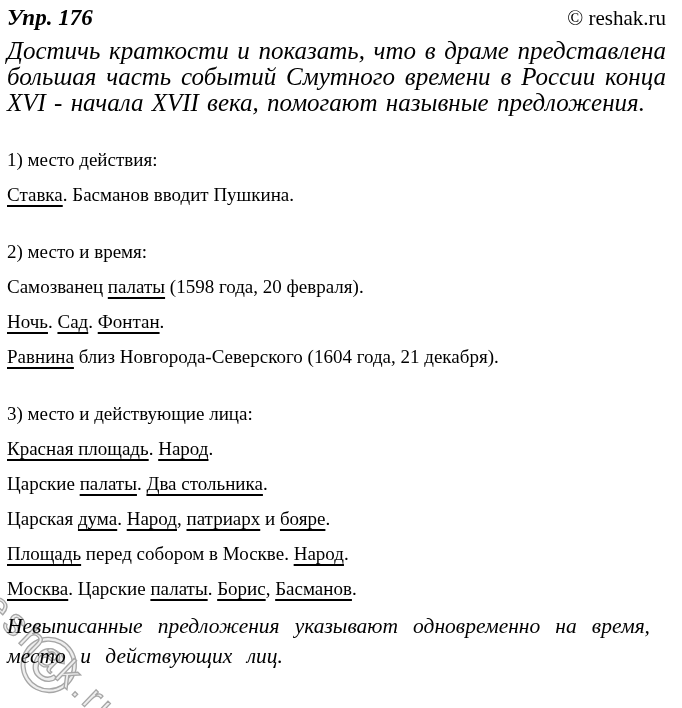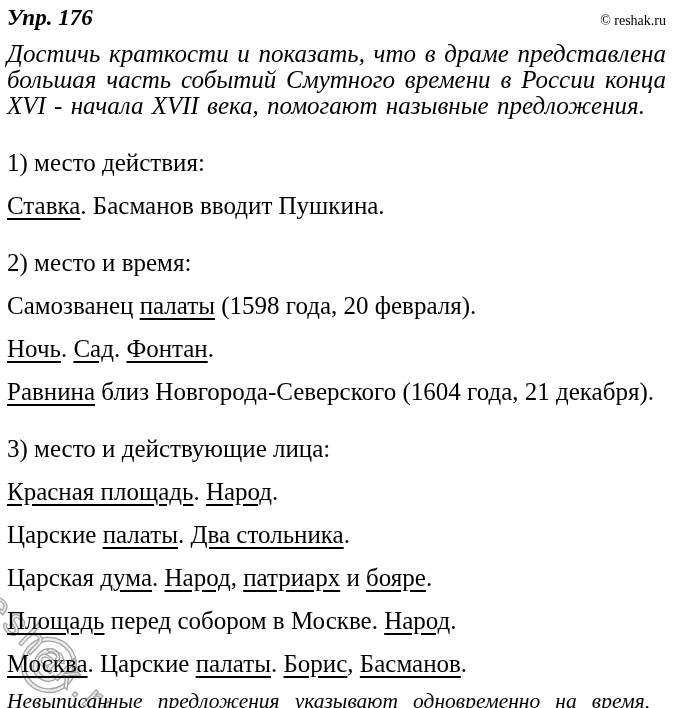--- a/index.html
+++ b/index.html
@@ -25,38 +25,37 @@
     justify-content: space-between;
     align-items: baseline;
     line-height: 28px;
   }
   .exercise {
     font-size: 23px;
     font-weight: bold;
     font-style: italic;
   }
   .copyright {
-    font-size: 14px;
+    font-size: 21px;
   }
   .intro {
     margin: 6px 0 0 0;
     font-style: italic;
     font-size: 25px;
     line-height: 26px;
     text-align: justify;
     word-spacing: 2px;
   }
   .sections { }
   .section { margin-top: 22px; }
   .section:first-child { margin-top: 26px; }
   .line {
-    font-size: 25px;
+    font-size: 19px;
     line-height: 35px;
     white-space: nowrap;
-    margin-top: 8px;
   }
   .line u {
     text-decoration: underline;
     text-decoration-thickness: 1.5px;
     text-underline-offset: 4px;
   }
   .conclusion {
     margin: 5px 16px 0 0;
     font-style: italic;
     font-size: 21.5px;

